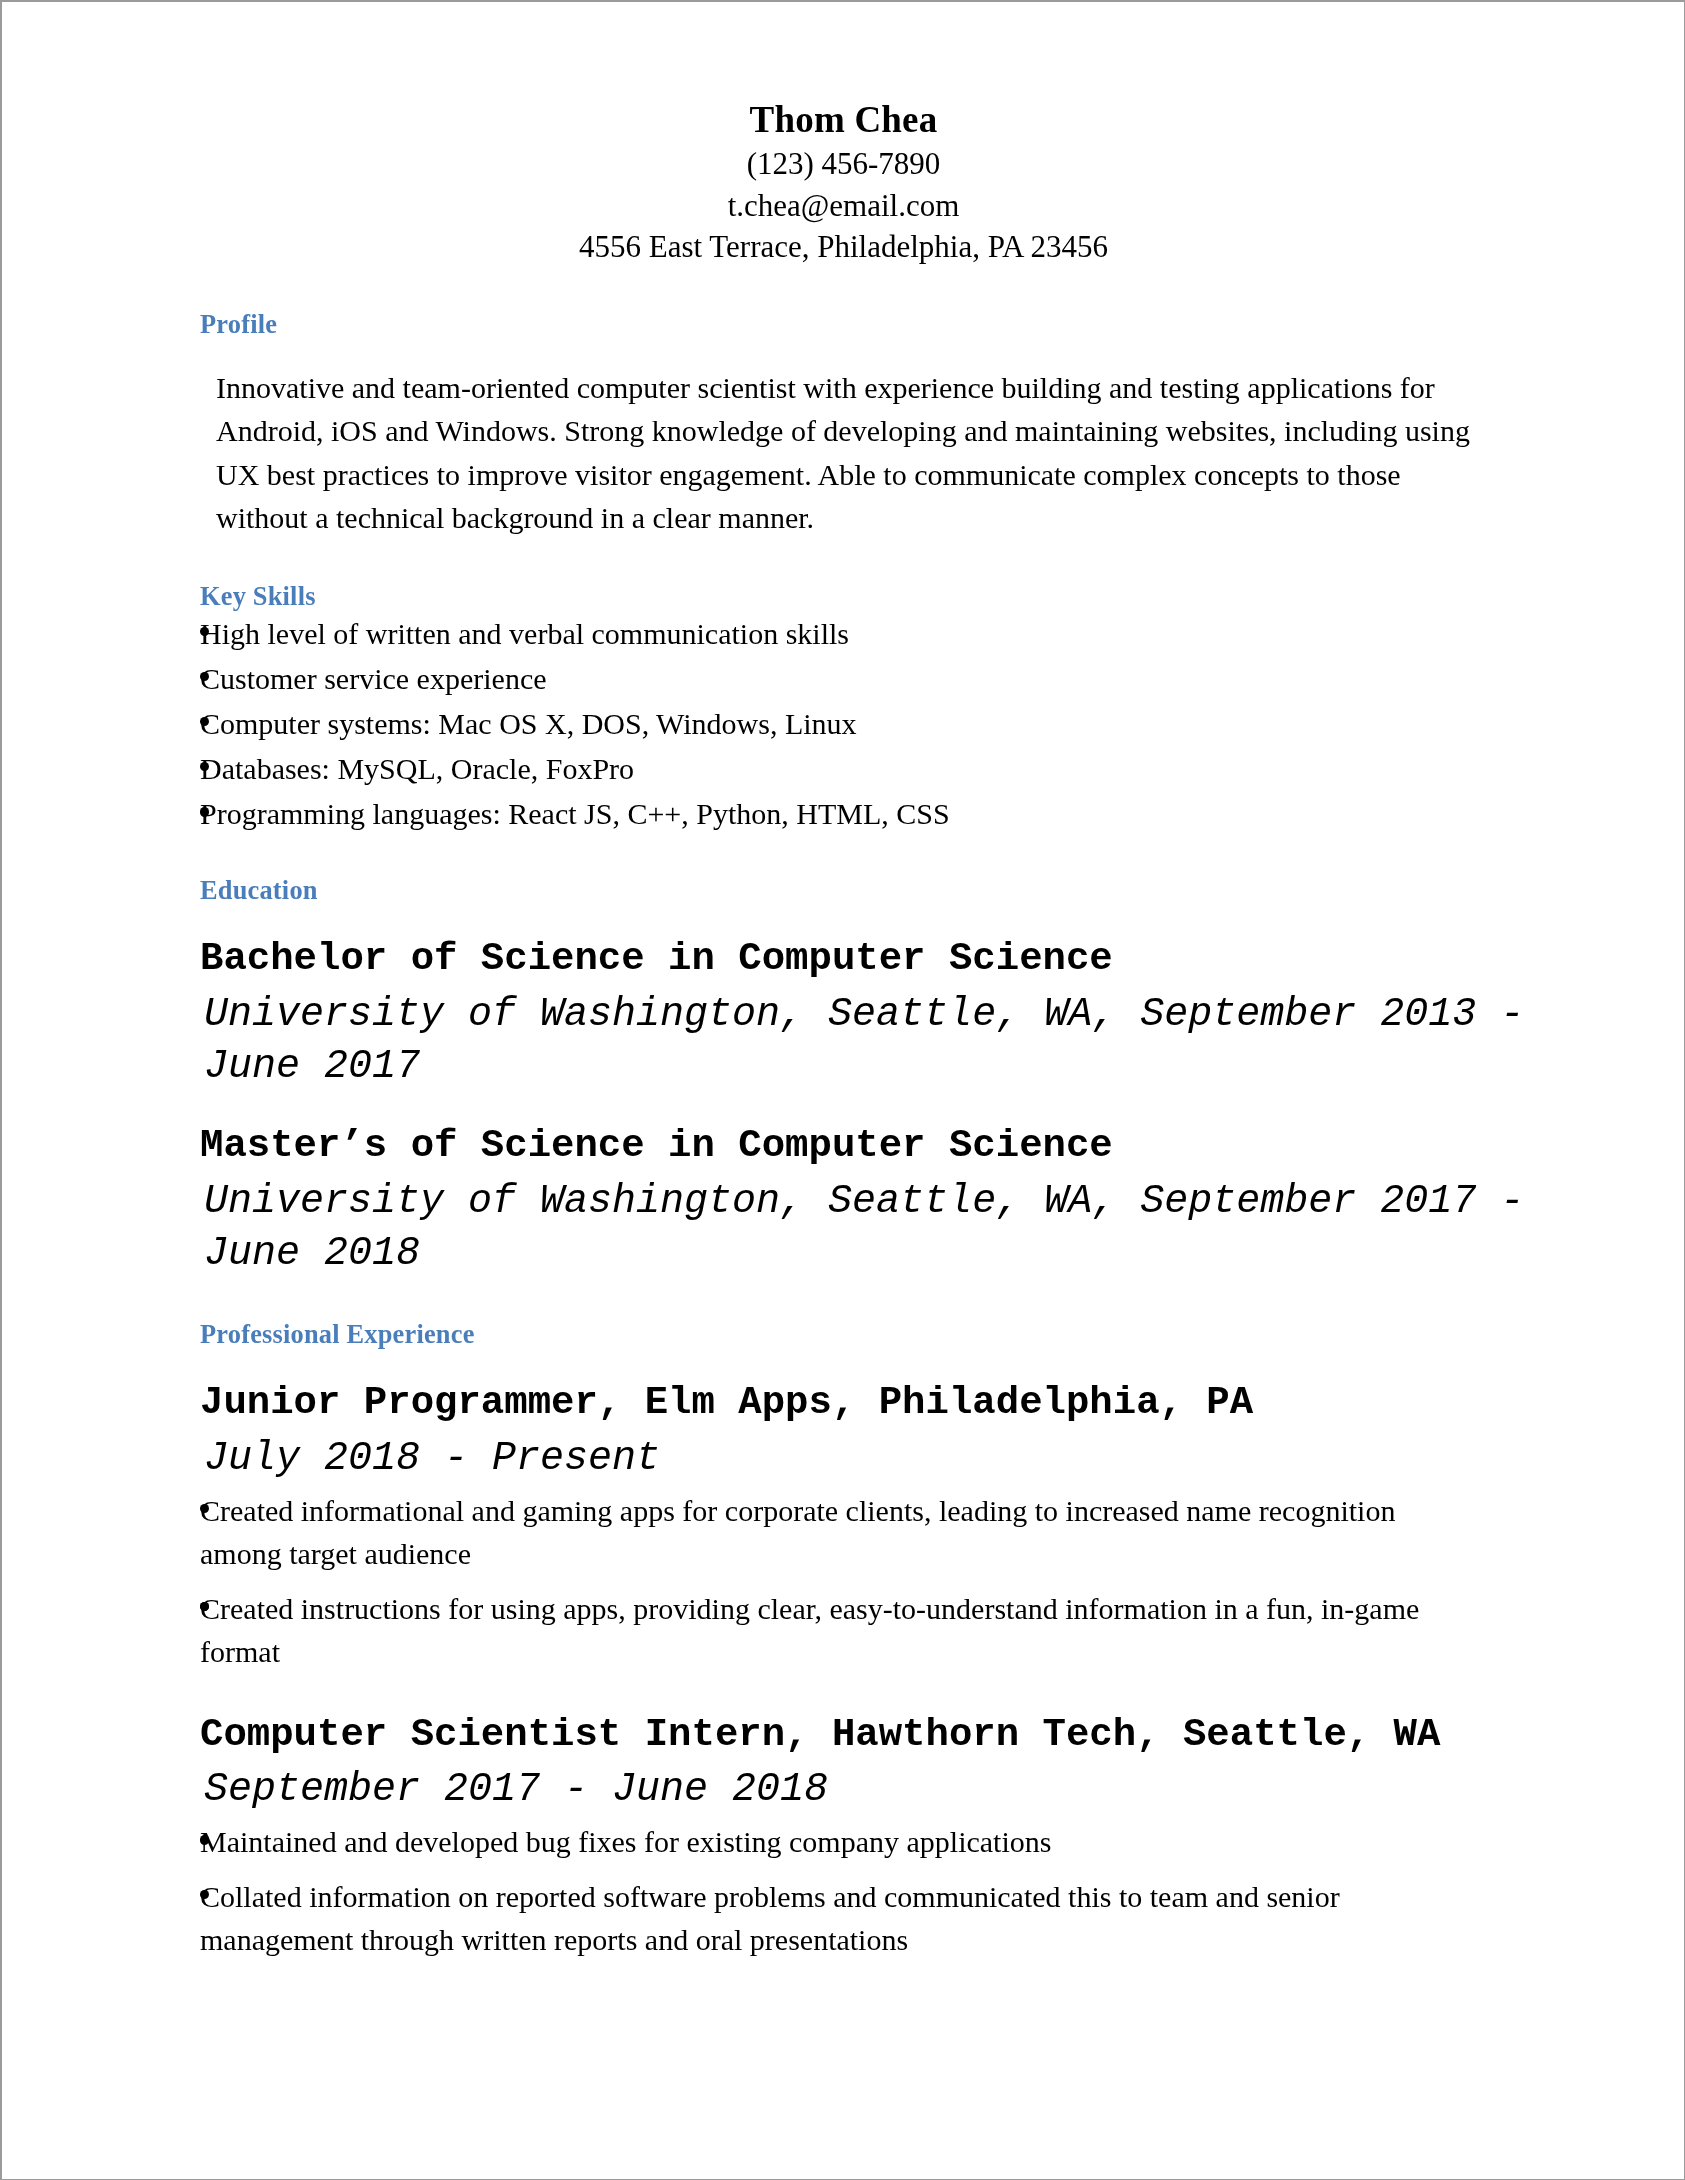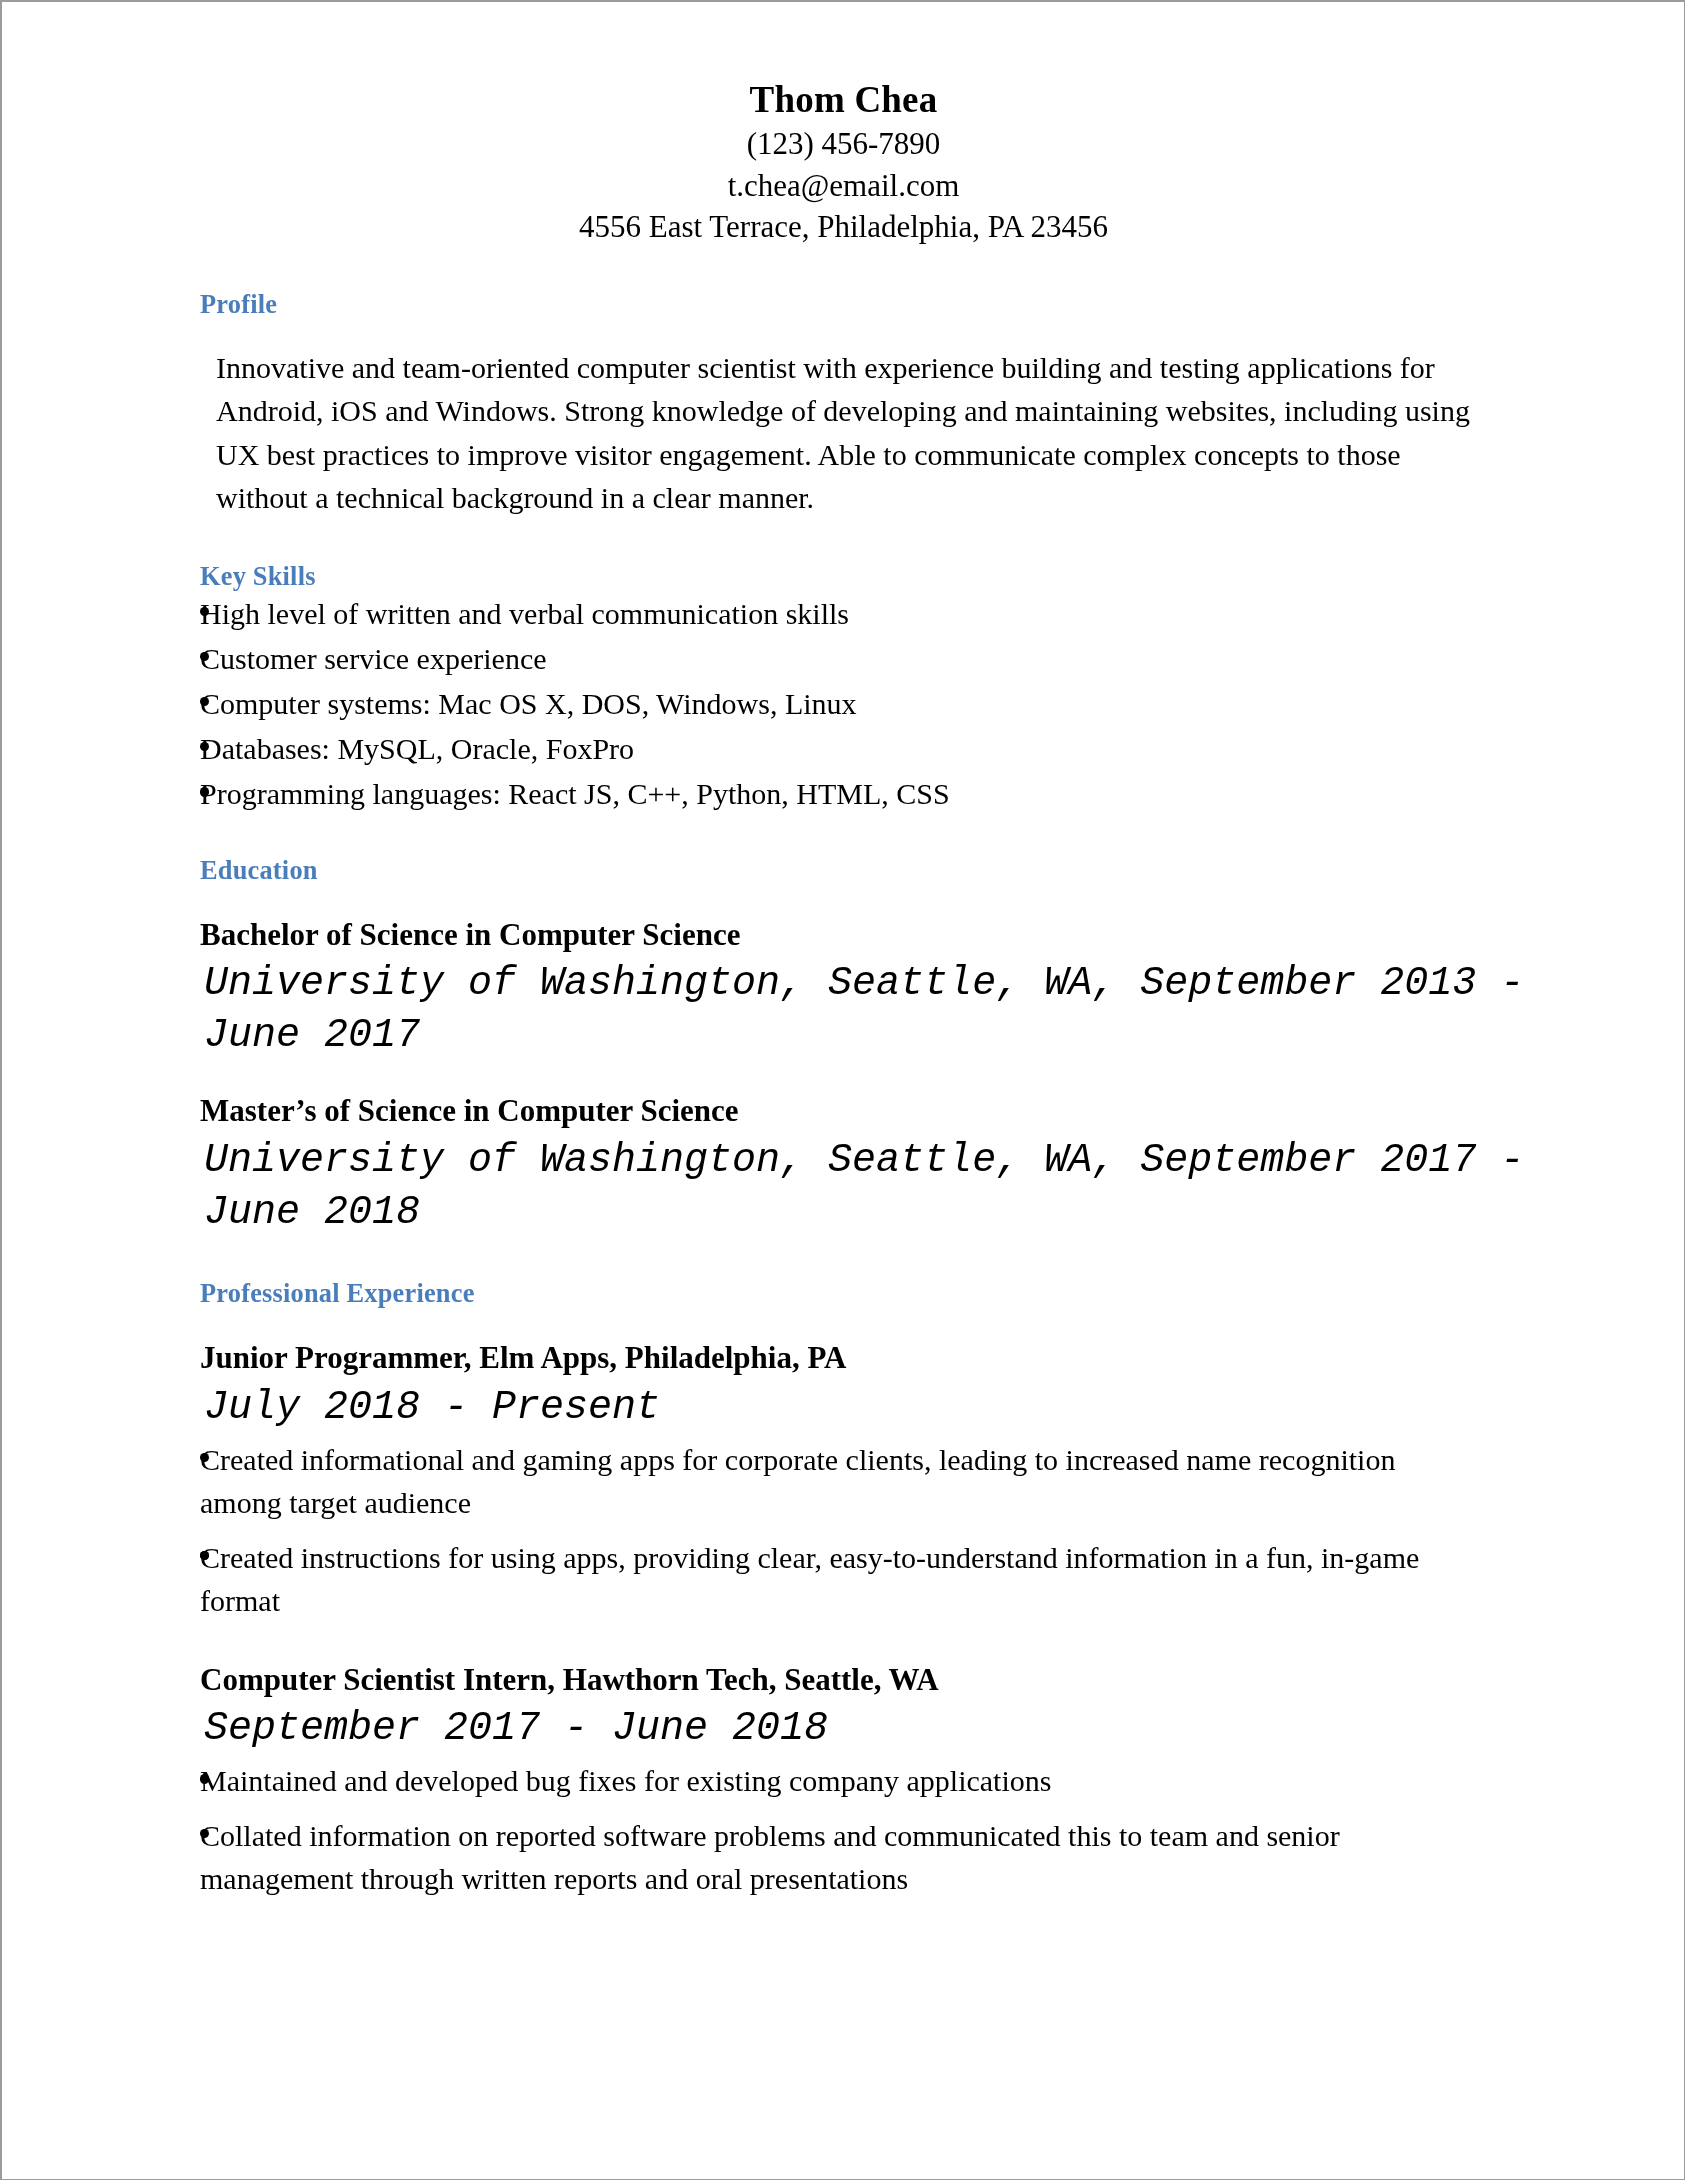--- a/index.html
+++ b/index.html
@@ -23,21 +23,21 @@
     left: 0; top: 0;
     width: 100%;
     height: 100%;
     padding: 0 119px 0 198px;
     box-sizing: border-box;
   }
 
   
   .resume-header {
     text-align: center;
-    padding-top: 78px;
+    padding-top: 98px;
     padding-right: 78px;
   }
   .cand-name {
     font-family: "Liberation Serif", "DejaVu Serif", serif;
     font-weight: bold;
     font-size: 37px;
     line-height: 1.08;
     letter-spacing: 0.2px;
     margin: 0 0 3.4px 0;
   }
@@ -113,23 +113,23 @@
   }
   .exp-bullets > li {
     padding-left: 48px;
     margin-bottom: 11px;
     max-width: 1261px;
   }
 
   
   .entry { margin-top: 29px; }
   .entry-title {
-    font-family: Liberation Serif, serif;
+    font-family: Liberation Mono, monospace;
     font-weight: bold;
-    font-size: 31px;
+    font-size: 39px;
     line-height: 1.28;
     margin: 0;
   }
   .entry-sub {
     font-family: Liberation Mono, monospace;
     font-style: italic;
     font-size: 40px;
     line-height: 1.30;
     margin: 4px;
   }

